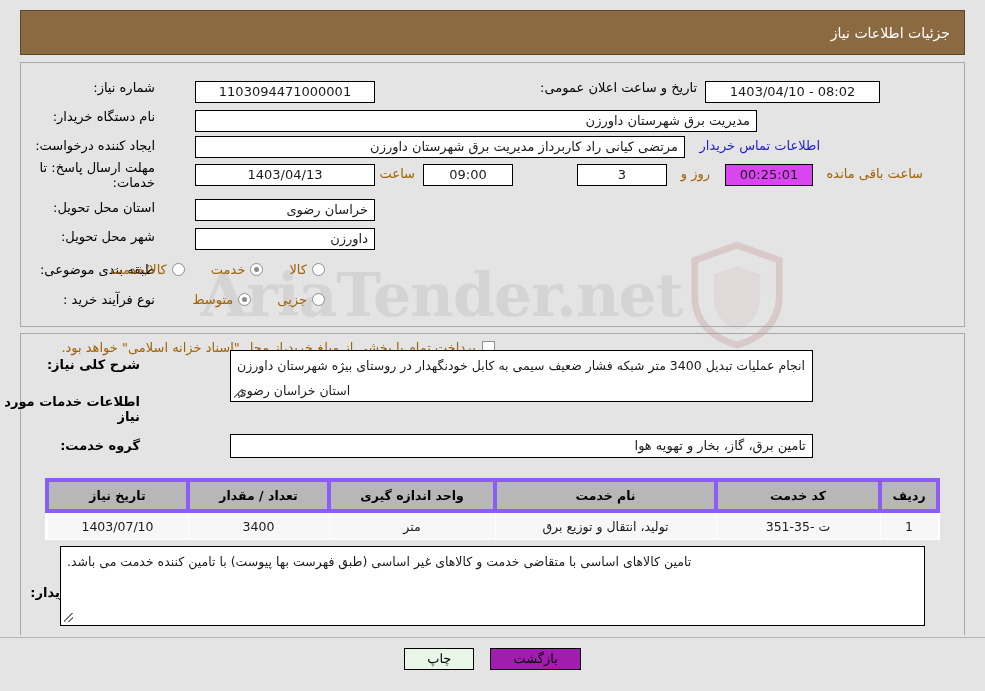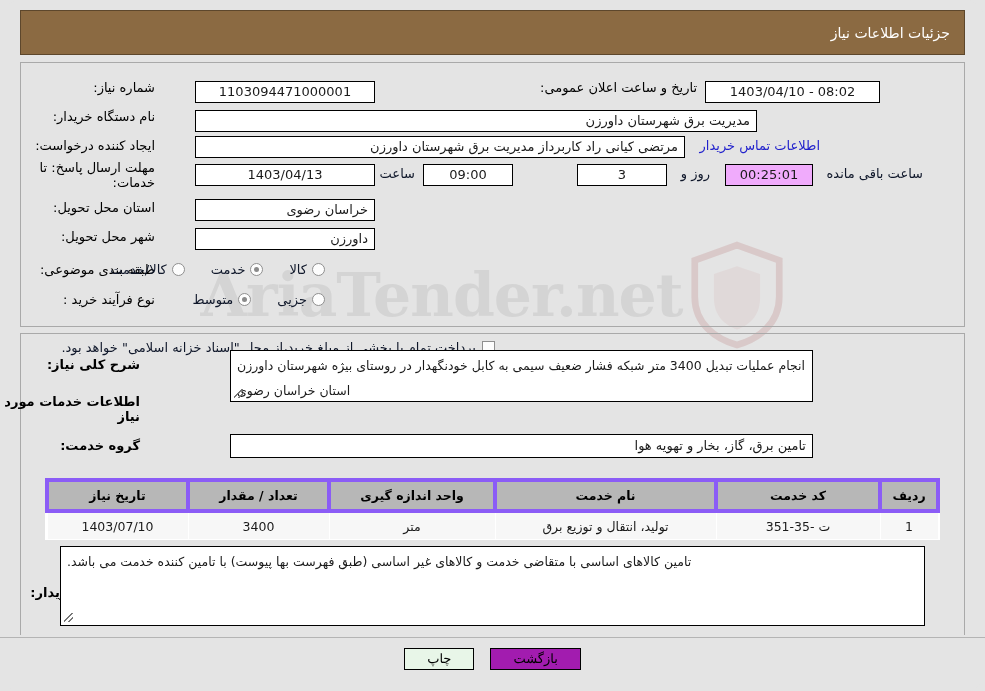--- a/index.html
+++ b/index.html
@@ -102,23 +102,23 @@
     line-height: 20px;
     font-size: 13px;
     padding: 0 6px;
     color: #1a1a1a;
     overflow: hidden;
     text-overflow: clip;
     white-space: nowrap;
   }
   .field.center { text-align: center; }
   .field.right  { text-align: right; }
-  .field.ivory  { background: #f0abfc; }
-
-  .small-txt { font-size: 13px; color: #0f172a; }
+  .field.ivory  { background: #d946ef; }
+
+  .small-txt { font-size: 13px; color: #a16207; }
   .link-blue {
     color: #2222cc;
     font-size: 13px;
     cursor: pointer;
     white-space: nowrap;
   }
 
   
   .radio {
     width: 13px; height: 13px;

